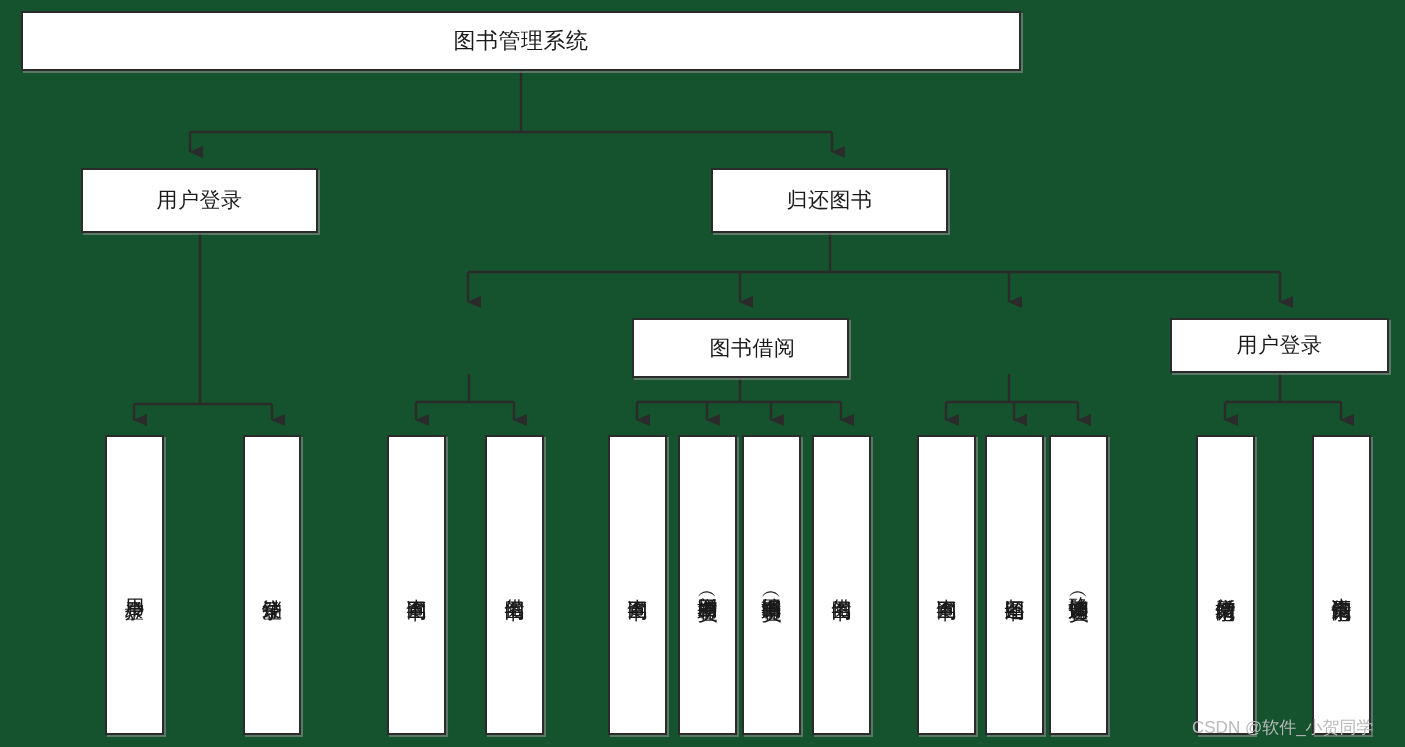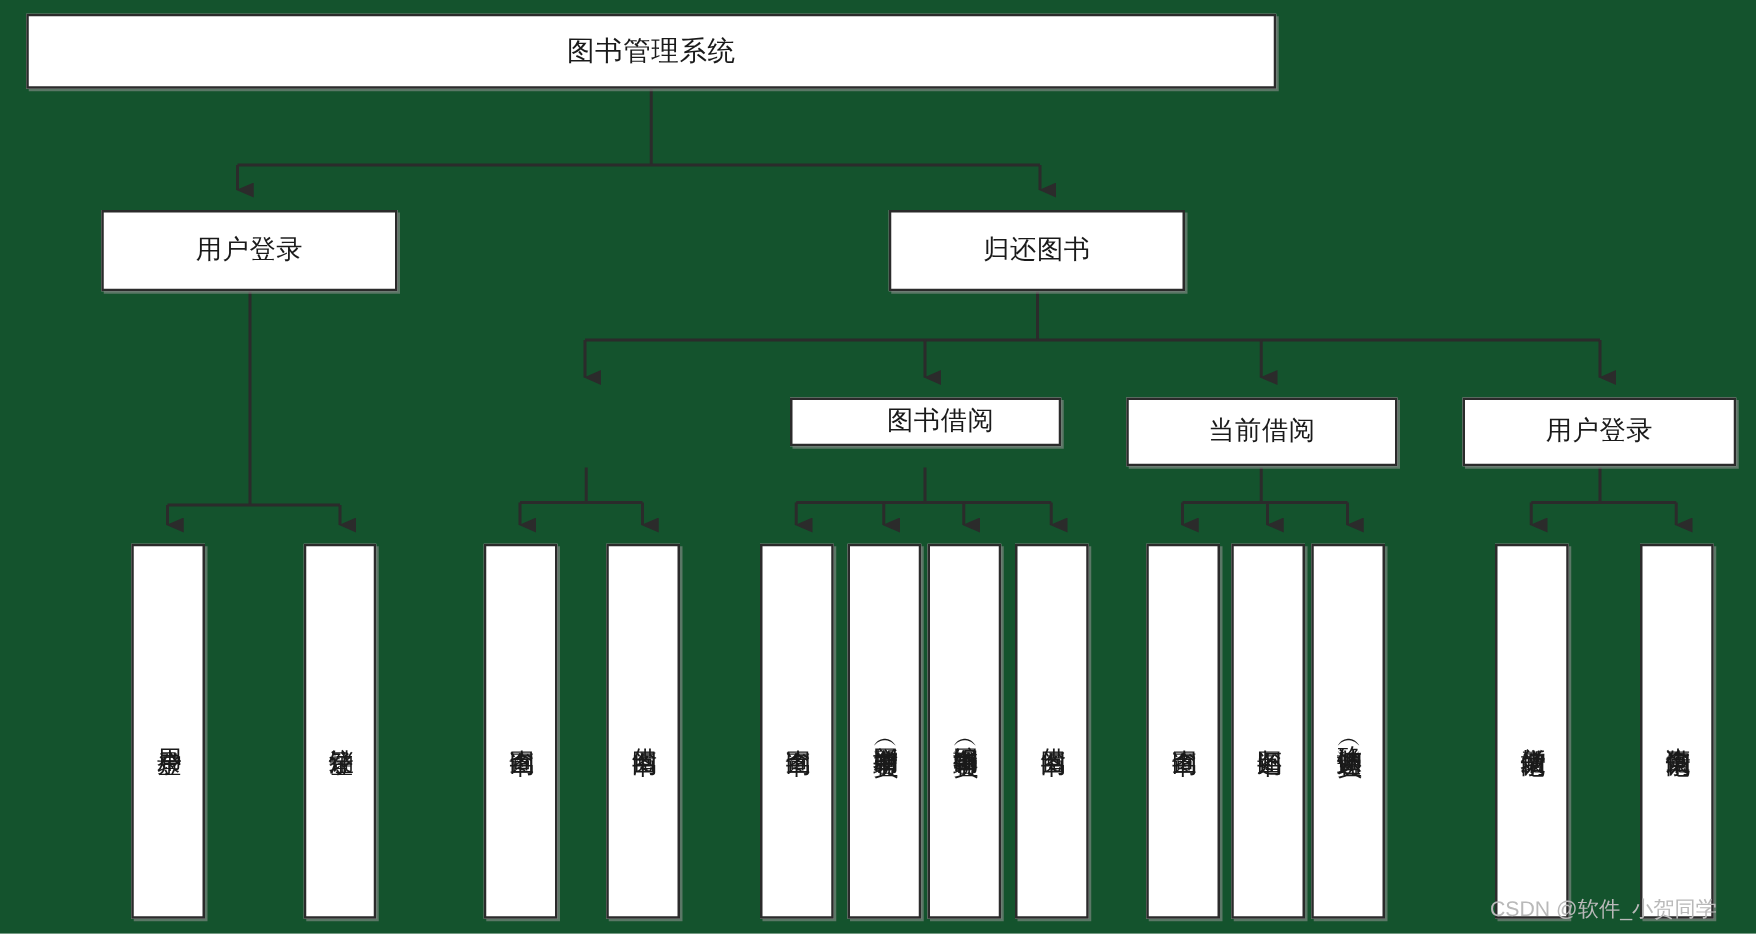--- a/index.html
+++ b/index.html
@@ -135,27 +135,24 @@
 
   <div class="node h" style="left:81px; top:168px; width:237px; height:65px;">
     <span class="label">用户登录</span>
   </div>
 
   <div class="node h" style="left:711px; top:168px; width:237px; height:65px;">
     <span class="label">归还图书</span>
   </div>
 
 
-  <div class="node h" style="left:632px; top:318px; width:217px; height:39px;padding-left:24px;">
+  <div class="node h" style="left:632px; top:318px; width:217px; height:60px;padding-left:24px;">
     <span class="label">图书借阅</span>
   </div>
 
-  <div class="node h" style="left:901px; top:318px; width:217px; height:55px;">
-    <span class="label">当前借阅</span>
-  </div>
 
   <div class="node h" style="left:1170px; top:318px; width:219px; height:55px;">
     <span class="label">用户登录</span>
   </div>
 
   <div class="node v" style="left:105px; top:435px; width:59px; height:300px;">
     <span class="label">用户登录</span>
   </div>
   <div class="node v" style="left:243px; top:435px; width:58px; height:300px;">
     <span class="label">注销登录</span>

